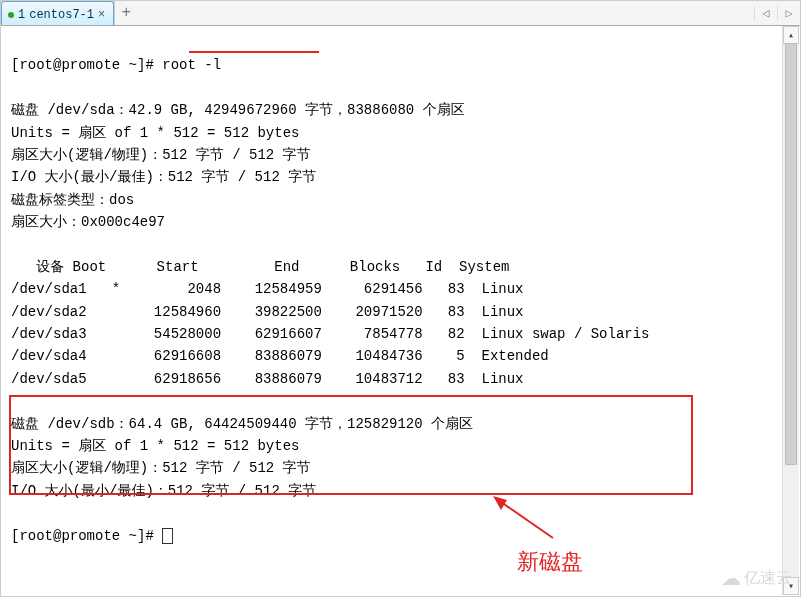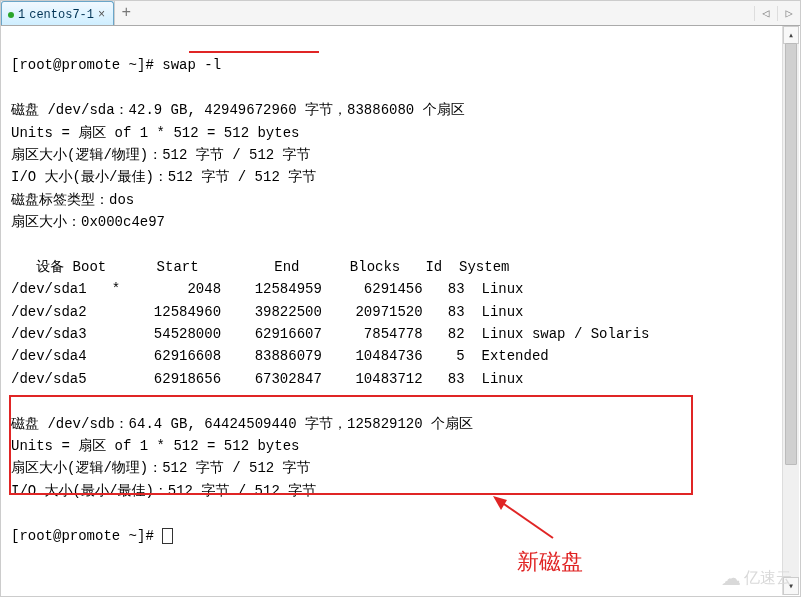--- a/index.html
+++ b/index.html
@@ -150,35 +150,35 @@
     <span class="close">×</span>
   </div>
   <div class="newtab">+</div>
   <div class="tabbar-right">
     <span>◁</span>
     <span>▷</span>
   </div>
 </div>
 
 <div class="terminal">
-<span>[root@promote ~]#</span> <span>swap -l</span>
+<span>[root@promote ~]#</span> <span>root -l</span>
 
 <span>磁盘 /dev/sda：42.9 GB, 42949672960 字节，83886080 个扇区</span>
 <span>Units = 扇区 of 1 * 512 = 512 bytes</span>
 <span>扇区大小(逻辑/物理)：512 字节 / 512 字节</span>
 <span>I/O 大小(最小/最佳)：512 字节 / 512 字节</span>
 <span>磁盘标签类型：dos</span>
 <span>扇区大小：0x000c4e97</span>
 
 <span>   设备 Boot      Start         End      Blocks   Id  System</span>
 <span>/dev/sda1   *        2048    12584959     6291456   83  Linux</span>
 <span>/dev/sda2        12584960    39822500    20971520   83  Linux</span>
 <span>/dev/sda3        54528000    62916607     7854778   82  Linux swap / Solaris</span>
 <span>/dev/sda4        62916608    83886079    10484736    5  Extended</span>
-<span>/dev/sda5        62918656    67302847    10483712   83  Linux</span>
+<span>/dev/sda5        62918656    83886079    10483712   83  Linux</span>
 
 <span>磁盘 /dev/sdb：64.4 GB, 64424509440 字节，125829120 个扇区</span>
 <span>Units = 扇区 of 1 * 512 = 512 bytes</span>
 <span>扇区大小(逻辑/物理)：512 字节 / 512 字节</span>
 <span>I/O 大小(最小/最佳)：512 字节 / 512 字节</span>
 
 <span>[root@promote ~]#</span> <span class="cursor"></span>
 </div>
 
 <div class="underline-red"></div>

